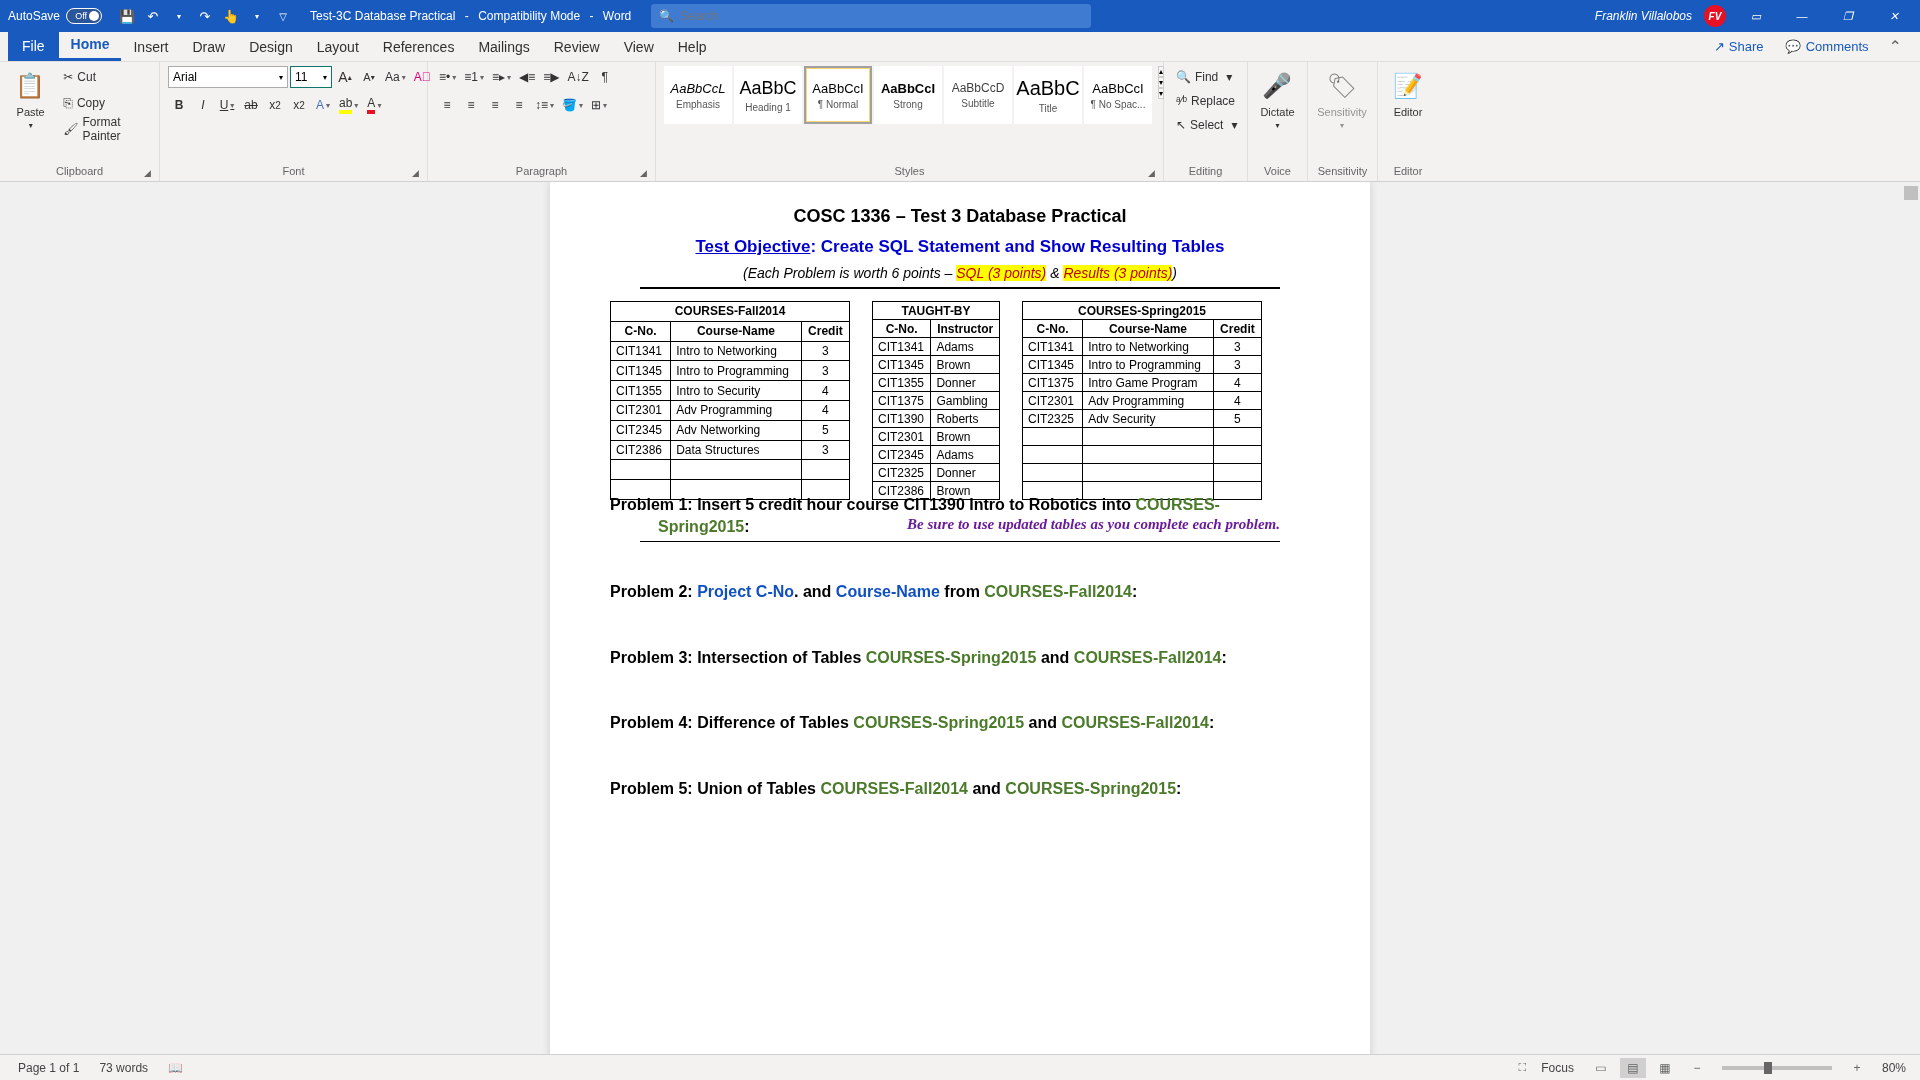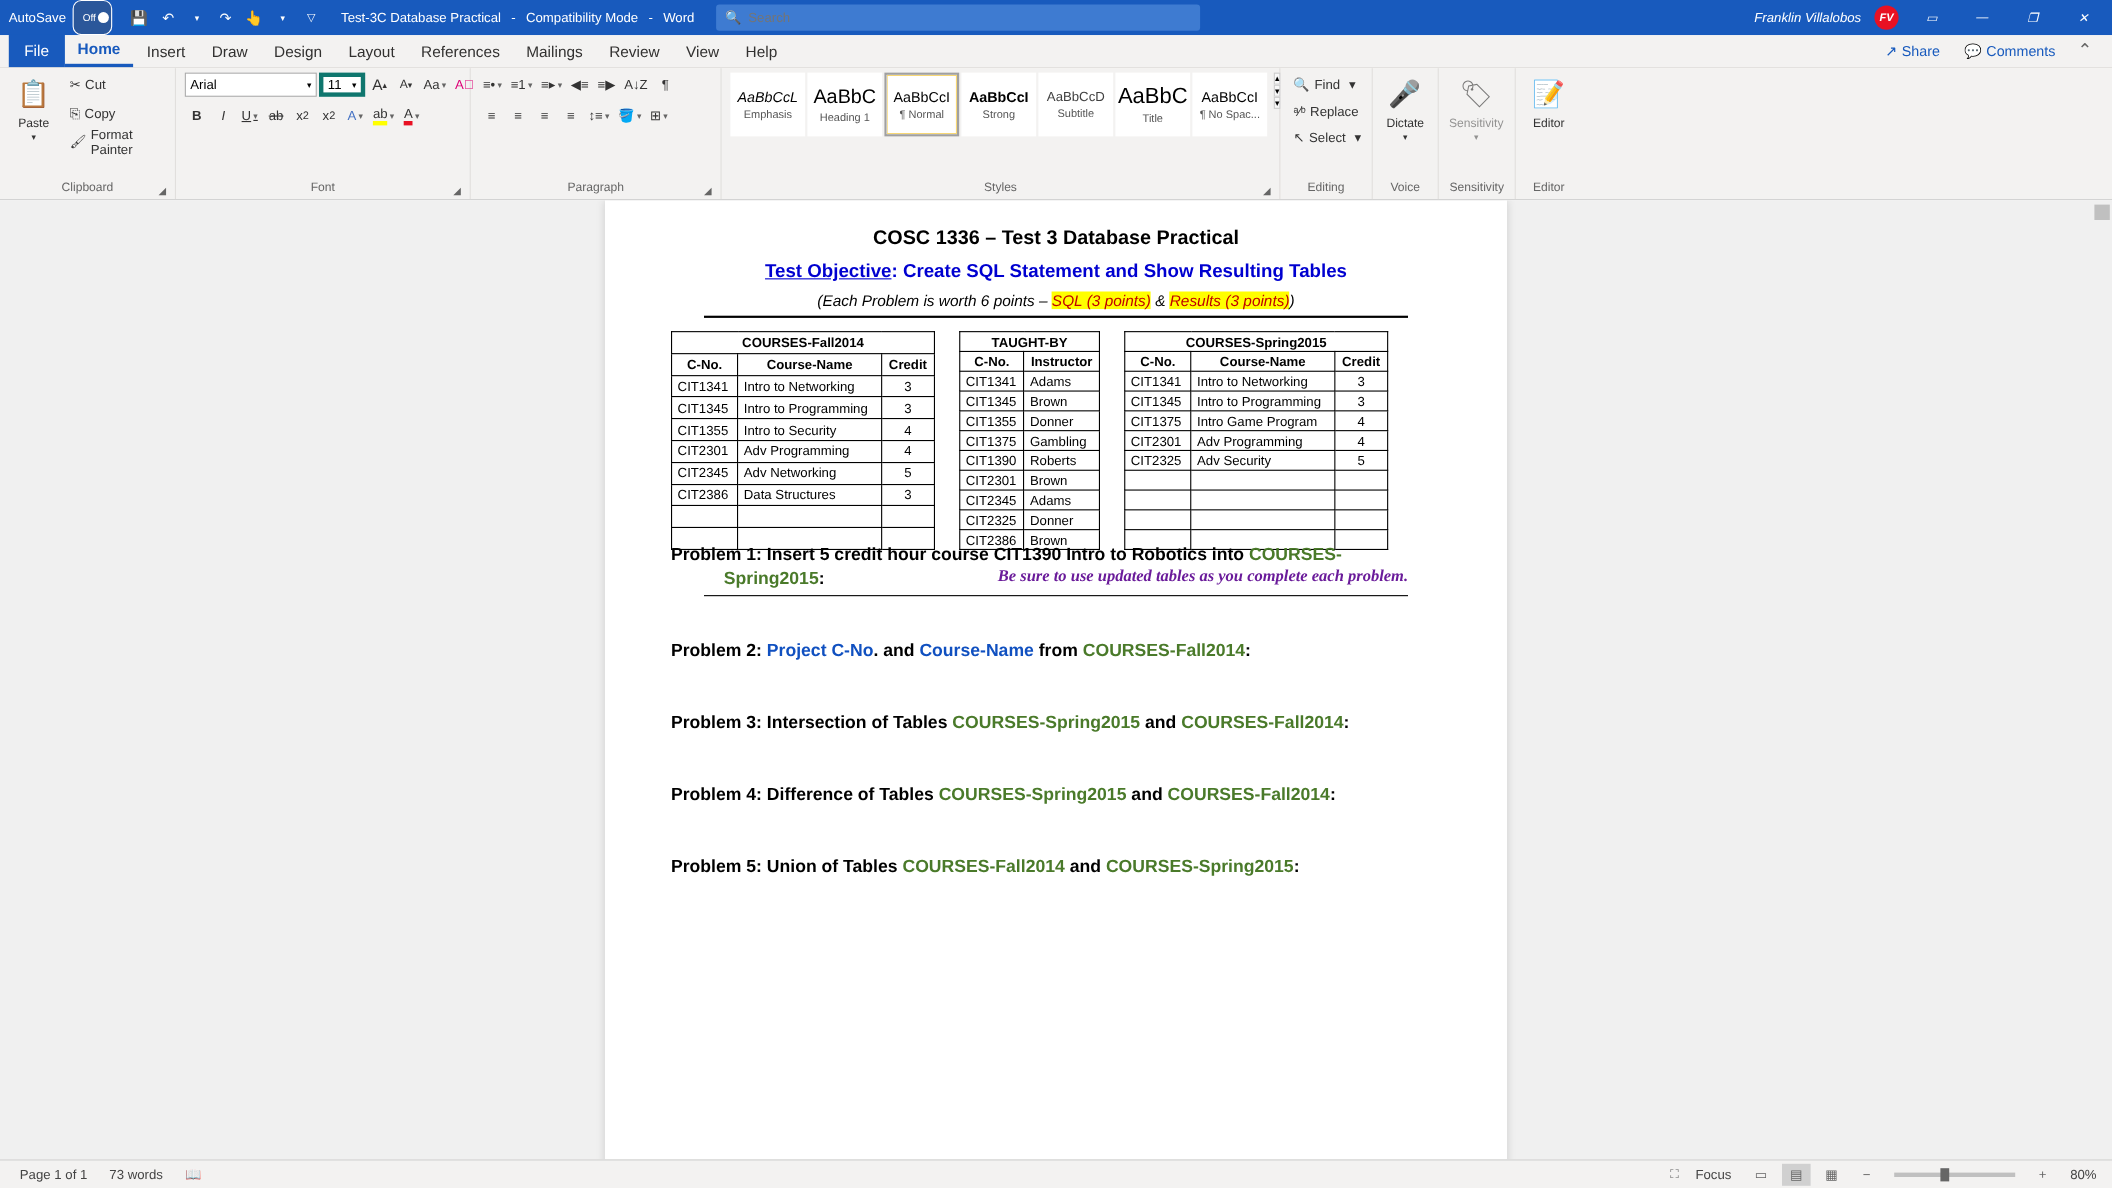--- a/index.html
+++ b/index.html
@@ -1,21 +1,21 @@
 <!DOCTYPE html>
 <html><head>
 <meta charset="utf-8">
 <style>
 * { margin:0; padding:0; box-sizing:border-box; font-family:"Segoe UI",Arial,sans-serif; }
 body { background:#fff; width:1920px; height:1080px; overflow:hidden; position:relative; }
 
 
 .titlebar { height:32px; background:#185abd; display:flex; align-items:center; color:#fff; font-size:12px; }
 .autosave { display:flex; align-items:center; gap:6px; padding:0 8px; }
-.toggle { width:36px; height:32px; border:1px solid #fff; border-radius:8px; display:flex; align-items:center; justify-content:flex-end; padding:0 2px; font-size:9px; background:#2b579a; }
+.toggle { width:36px; height:16px; border:1px solid #fff; border-radius:8px; display:flex; align-items:center; justify-content:flex-end; padding:0 2px; font-size:9px; background:#2b579a; }
 .toggle .knob { width:10px; height:10px; border-radius:50%; background:#fff; margin-left:2px; }
 .qat { display:flex; gap:4px; padding:0 6px; }
 .qat-btn { width:22px; height:22px; display:flex; align-items:center; justify-content:center; color:#fff; font-size:13px; cursor:pointer; }
 .doc-title { margin-left:10px; display:flex; align-items:center; gap:6px; }
 .searchbox { margin-left:20px; width:440px; height:24px; background:#3e7bd1; border-radius:3px; display:flex; align-items:center; padding:0 8px; color:#cfe0f7; }
 .searchbox input { background:transparent; border:none; color:#0f172a; font-size:12px; width:100%; outline:none; }
 .titlebar-right { margin-left:auto; display:flex; align-items:center; gap:2px; padding-right:4px;font-style:italic; }
 .avatar { width:22px; height:22px; border-radius:50%; background:#e81123; display:flex; align-items:center; justify-content:center; font-size:10px; font-weight:bold; margin:0 6px; }
 .winbtn { width:44px; height:32px; display:flex; align-items:center; justify-content:center; color:#fff; font-size:11px; cursor:pointer; }
 
@@ -35,21 +35,21 @@
 .group-label { text-align:center; font-size:11px; color:#666; padding:2px 0; position:relative; }
 .group-label .launcher { position:absolute; right:0; bottom:1px; font-size:9px; color:#666; cursor:pointer; }
 .vstack { display:flex; flex-direction:column; gap:2px; }
 .hstack { display:flex; gap:2px; align-items:center; }
 .rbtn { height:22px; min-width:22px; display:flex; align-items:center; justify-content:center; font-size:12px; color:#333; cursor:pointer; padding:0 3px; }
 .rbtn .caret { font-size:8px; margin-left:2px; color:#666; }
 .big-btn { width:52px; display:flex; flex-direction:column; align-items:center; justify-content:center; gap:4px; cursor:pointer; padding:4px 2px; }
 .big-btn .icon { width:32px; height:32px; display:flex; align-items:center; justify-content:center; font-size:24px; }
 .big-btn .lbl { font-size:11px; color:#333; text-align:center; }
 .fontname { width:120px; height:22px; border:1px solid #ababab; background:#fff; font-size:12px; padding:0 4px; display:flex; align-items:center; justify-content:space-between; }
-.fontsize { width:42px; height:22px; border:4px solid #0f766e; background:#fff; font-size:12px; padding:0 4px; display:flex; align-items:center; justify-content:space-between; }
+.fontsize { width:42px; height:22px; border:1px solid #0f766e; background:#fff; font-size:12px; padding:0 4px; display:flex; align-items:center; justify-content:space-between; }
 .style-gallery { display:flex; gap:2px; }
 .style-item { width:68px; height:58px; border:1px solid transparent; display:flex; flex-direction:column; align-items:center; justify-content:center; cursor:pointer; background:#fff; }
 .style-item.selected { border:2px solid #a0a0a0; box-shadow:inset 0 0 0 1px #f7d774; }
 .style-item .preview { font-size:14px; }
 .style-item .name { font-size:10px; color:#555; margin-top:3px; }
 .style-scroll { width:18px; display:flex; flex-direction:column; }
 .style-scroll div { flex:1; border:1px solid #ccc; display:flex; align-items:center; justify-content:center; font-size:8px; background:#f8f8f8; cursor:pointer; }
 .edit-item { display:flex; align-items:center; gap:4px; font-size:12px; color:#333; height:22px; cursor:pointer; padding:0 4px; }
 
 

